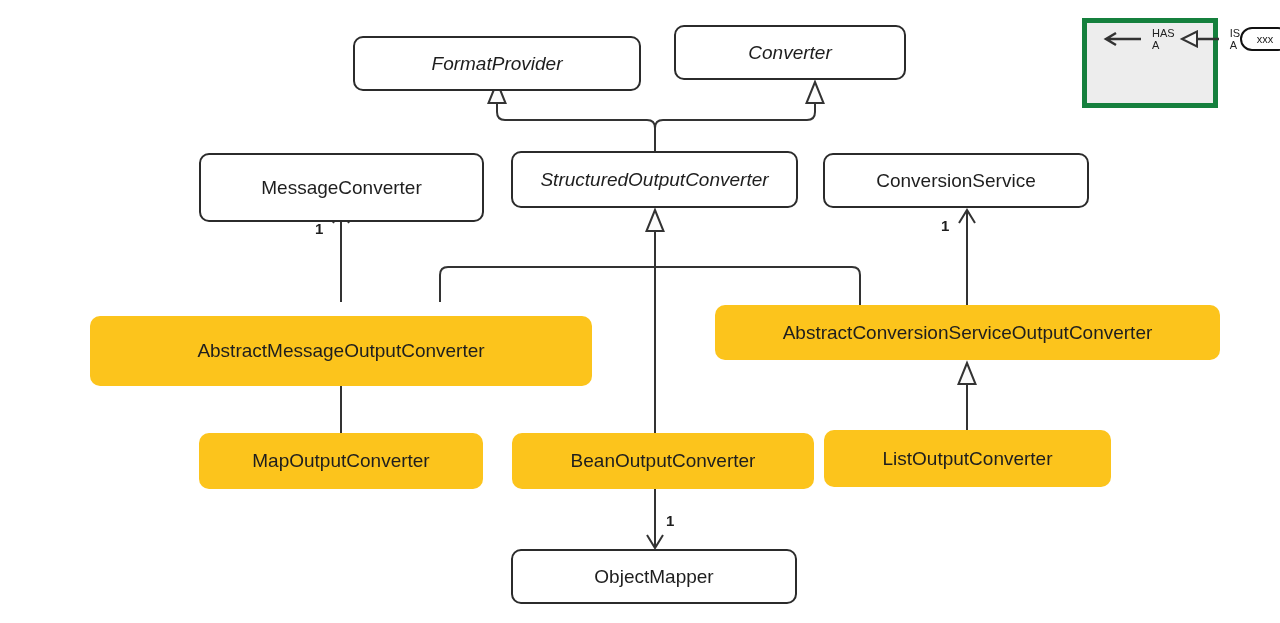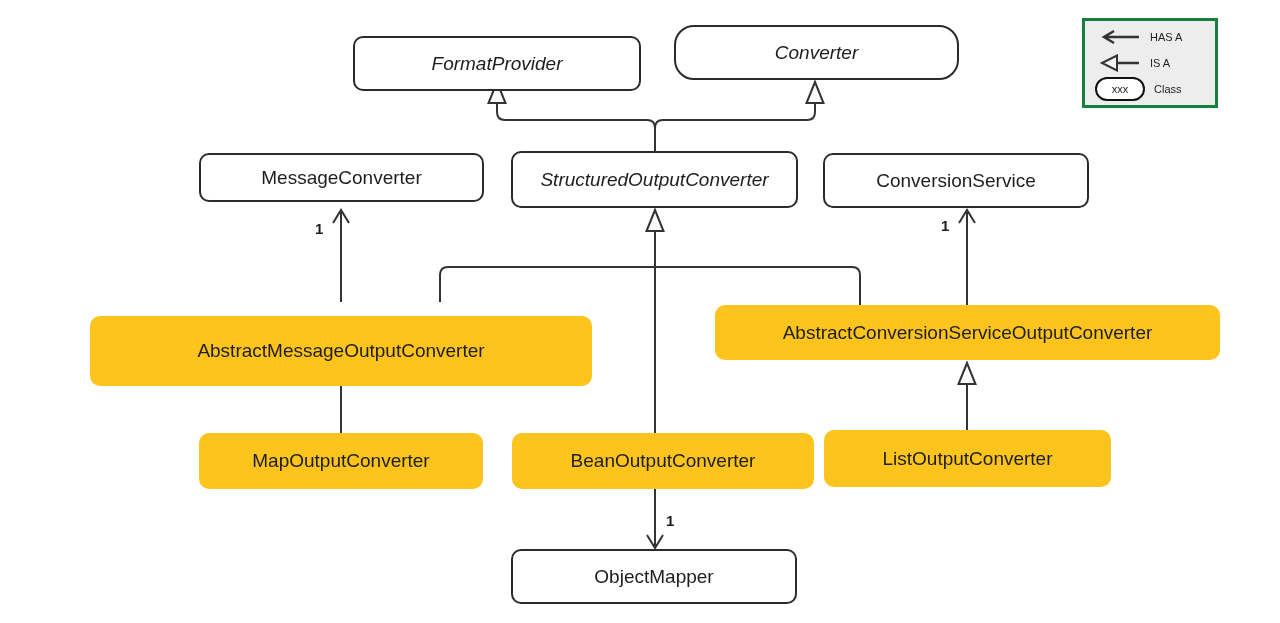--- a/index.html
+++ b/index.html
@@ -12,42 +12,42 @@
   .node {
     position:absolute; display:flex; align-items:center; justify-content:center;
     font-size:19px; color:#1e1e1e; border-radius:10px; box-sizing:border-box;
     text-align:center; white-space:nowrap;
   }
   .node.white  { background:#ffffff; border:2px solid #2b2b2b; }
   .node.yellow { background:#fcc41c; border:none; }
   .node.italic { font-style:italic; }
 
   #n-format-provider            { left:353px; top:36px;  width:288px; height:55px; }
-  #n-converter                  { left:674px; top:25px;  width:285px; height:55px;border-radius:20px; }
-  #n-message-converter          { left:199px; top:153px; width:285px; height:49px; }
+  #n-converter                  { left:674px; top:25px;  width:232px; height:55px; }
+  #n-message-converter          { left:199px; top:153px; width:285px; height:69px; }
   #n-structured-output-converter{ left:511px; top:151px; width:287px; height:57px; }
   #n-conversion-service         { left:823px; top:153px; width:266px; height:55px; }
   #n-abstract-message           { left:90px;  top:316px; width:502px; height:70px; }
   #n-abstract-conversion        { left:715px; top:305px; width:505px; height:55px; }
   #n-map                        { left:199px; top:433px; width:284px; height:56px; }
   #n-bean                       { left:512px; top:433px; width:302px; height:56px; }
   #n-list                       { left:824px; top:430px; width:287px; height:57px; }
   #n-object-mapper              { left:511px; top:549px; width:286px; height:55px; }
 
   .mult {
     position:absolute; font-size:15px; font-weight:700; color:#1e1e1e; line-height:1;
   }
   #m-message    { left:315px; top:221px; }
   #m-conversion { left:941px; top:218px; }
   #m-objmapper  { left:666px; top:513px; }
 
   #legend {
     position:absolute; left:1082px; top:18px; width:136px; height:90px;
-    background:#ededed; border:3px solid #15803d; box-sizing:border-box;
-    display:flex; flex-direction:column; justify-content:space-evenly;
+    background:#ededed; border:5px solid #15803d; box-sizing:border-box;
+    display:flex; justify-content:space-evenly;
     padding:3px 0 3px 10px;
   }
   .legend-row { display:flex; align-items:center; gap:9px; height:26px; }
   .legend-row svg { flex:none; display:block; }
   .legend-label { font-size:11px; color:#222222; }
   .legend-pill {
     width:50px; height:24px; box-sizing:border-box;
     border:2.5px solid #111111; border-radius:12px; background:#ffffff;
     display:flex; align-items:center; justify-content:center;
     font-size:11px; color:#222222; flex:none;

